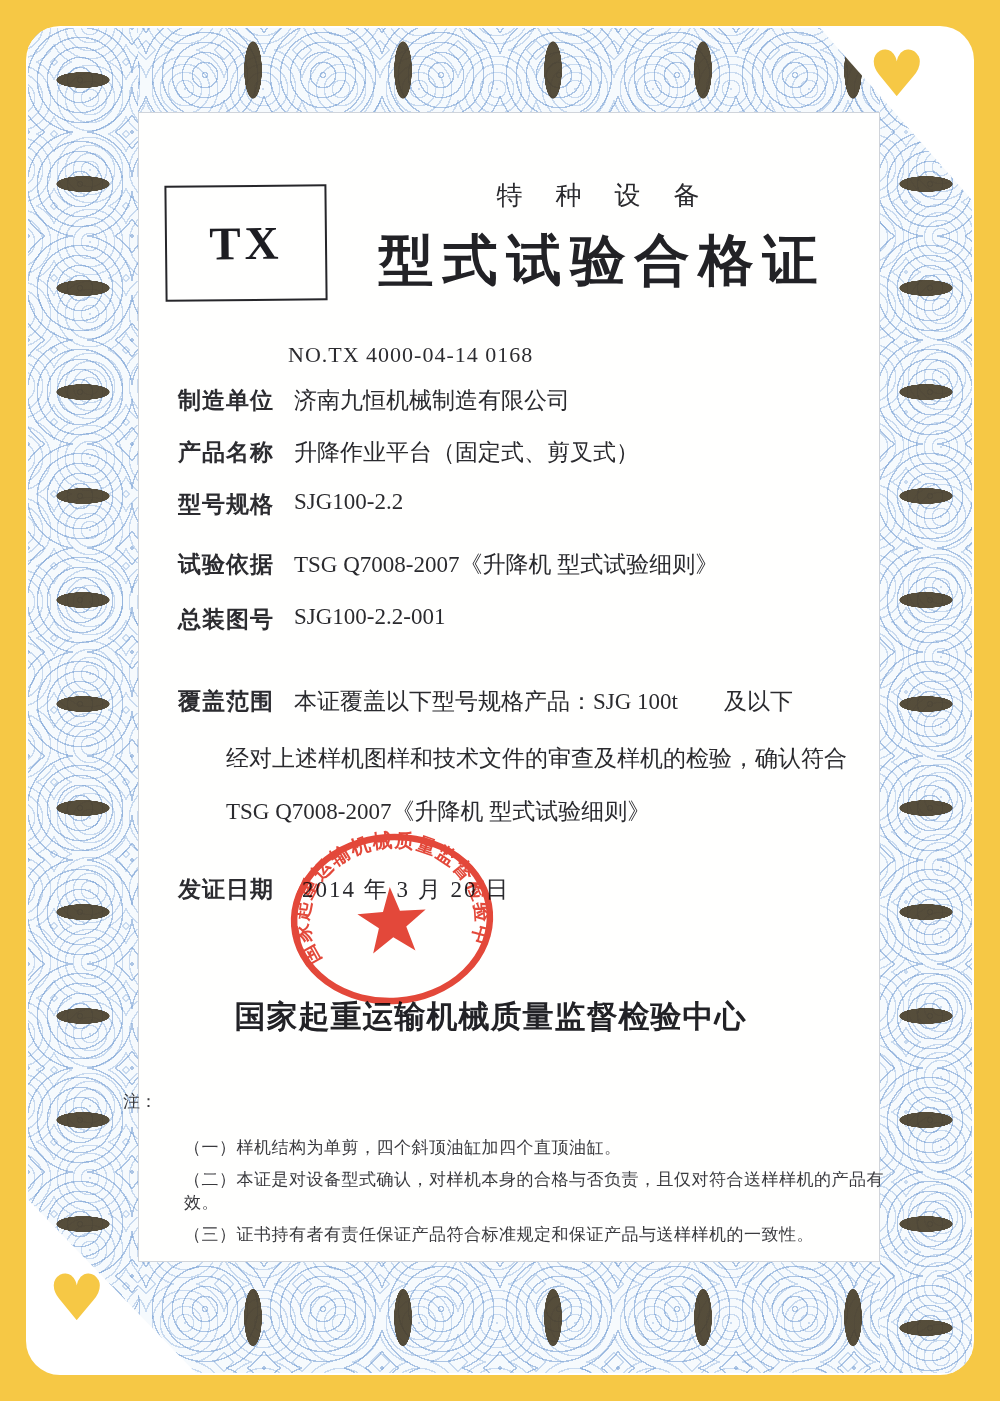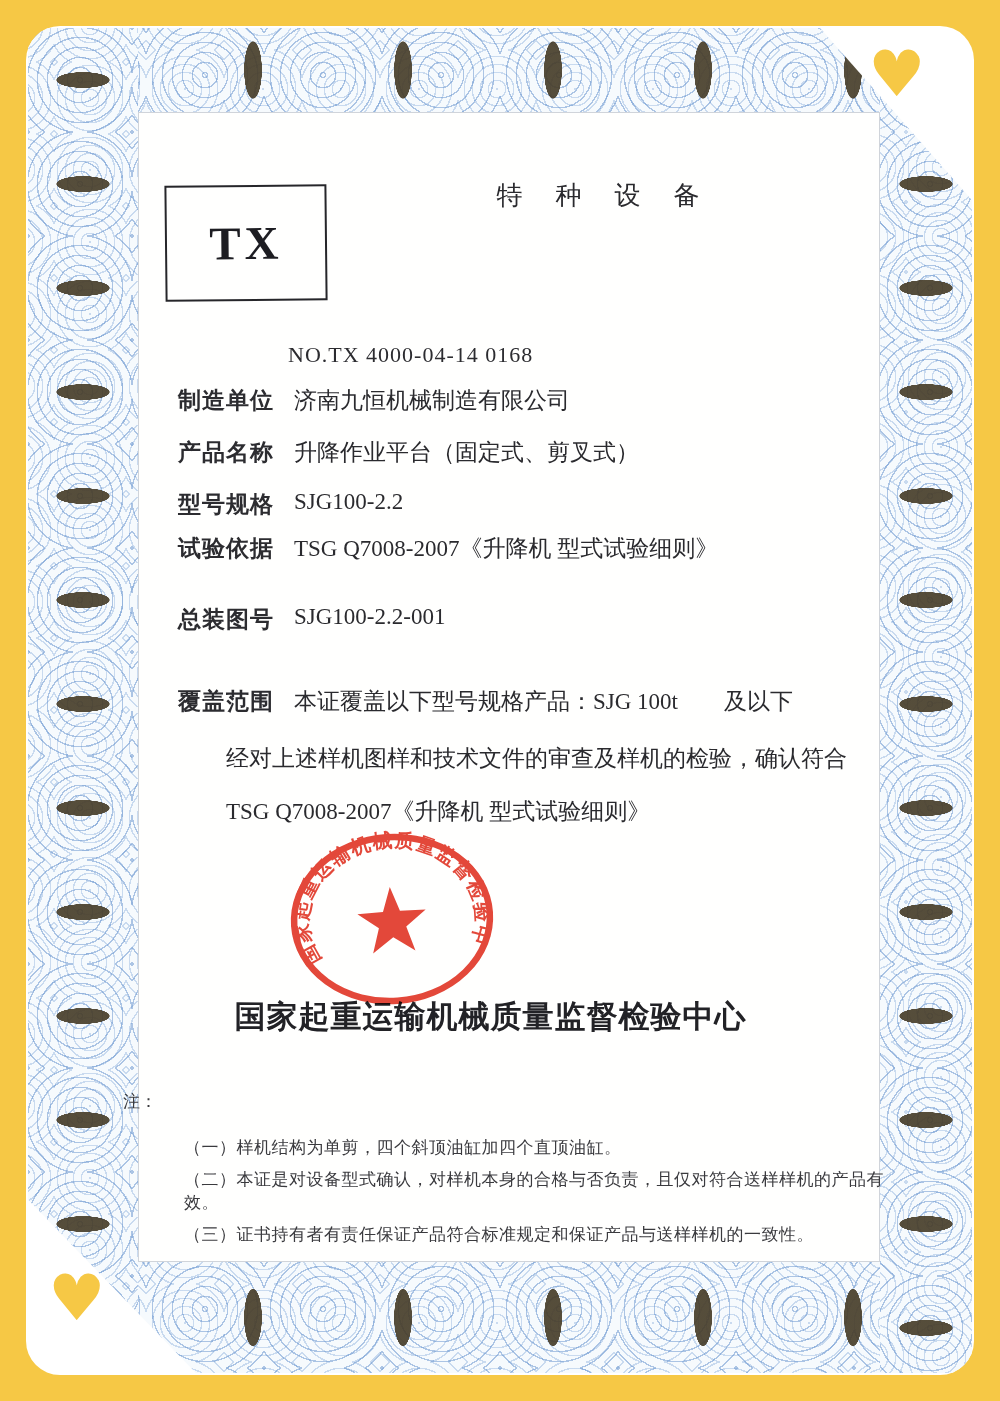--- a/index.html
+++ b/index.html
@@ -35,21 +35,21 @@
   .txbox{left:137px;top:157px;width:158px;height:112px;border:2px solid #26262a;
          display:flex;align-items:center;justify-content:center;transform:rotate(-.6deg);}
   .txbox span{font-size:47px;font-weight:bold;letter-spacing:4px;color:#1d1d22;}
   .titleblock{left:320px;top:150px;width:500px;text-align:center;}
   .supertitle{font-size:26px;letter-spacing:33px;padding-left:33px;color:#2a2a2e;}
   .maintitle{margin-top:11px;font-size:55px;font-weight:600;letter-spacing:9px;padding-left:9px;color:#222226;white-space:nowrap;}
   .noline{left:260px;top:314px;width:500px;text-align:left;font-size:22px;letter-spacing:1px;color:#2c2c30;}
   .frow{left:150px;display:flex;font-size:23px;white-space:nowrap;}
   .flabel{width:96px;letter-spacing:1px;color:#2c2c30;flex:none;font-weight:bold;}
   .fvalue{margin-left:20px;color:#2a2a2e;}
-  .r0{top:357px}.r1{top:409px}.r2{top:461px}.r3{top:505px}.r4{top:576px}.r5{top:658px}
+  .r0{top:357px}.r1{top:409px}.r2{top:461px}.r3{top:521px}.r4{top:576px}.r5{top:658px}
   .stline{left:198px;font-size:23px;white-space:nowrap;color:#2a2a2e;}
   .s0{top:715px}.s1{top:768px}
   .issuerow{top:846px;}
   .issuedate{margin-left:28px;letter-spacing:2px;}
   .seal{left:258px;top:802px;width:212px;height:178px;transform:rotate(-4deg);
         opacity:.9;mix-blend-mode:multiply;z-index:5;}
   .issuer{left:190px;top:968px;width:545px;text-align:center;font-size:31px;font-weight:bold;
           letter-spacing:1px;color:#222226;white-space:nowrap;}
   .noteslabel{left:95px;top:1062px;font-size:17px;color:#3a3a3e;}
   .notesitems{left:156px;top:1108px;width:712px;font-size:17px;color:#3a3a3e;}
@@ -71,20 +71,21 @@
       <div class="gstrip gv gleft"></div>
       <div class="gstrip gv gright"></div>
       <div class="inner"></div>
 
       <div class="abs txbox">
         <span>TX</span>
       </div>
 
       <div class="abs titleblock">
         <div class="supertitle">特种设备</div>
+        <div class="maintitle">型式试验合格证</div>
       </div>
 
       <div class="abs noline">NO.TX 4000-04-14 0168</div>
 
       <div class="abs frow r0">
         <span class="flabel">制造单位</span>
         <span class="fvalue">济南九恒机械制造有限公司</span>
       </div>
       <div class="abs frow r1">
         <span class="flabel">产品名称</span>
@@ -103,20 +104,24 @@
         <span class="fvalue">SJG100-2.2-001</span>
       </div>
       <div class="abs frow r5">
         <span class="flabel">覆盖范围</span>
         <span class="fvalue">本证覆盖以下型号规格产品：SJG 100t　　及以下</span>
       </div>
 
       <div class="abs stline s0">经对上述样机图样和技术文件的审查及样机的检验，确认符合</div>
       <div class="abs stline s1">TSG Q7008-2007《升降机 型式试验细则》</div>
 
+      <div class="abs frow issuerow">
+        <span class="flabel">发证日期</span>
+        <span class="fvalue issuedate">2014 年 3 月 20 日</span>
+      </div>
 
       <svg class="abs seal" viewBox="0 0 212 178" xmlns="http://www.w3.org/2000/svg">
         <ellipse cx="106" cy="89" rx="98" ry="82" fill="none" stroke="#e03424" stroke-width="6.5"></ellipse>
         <polygon fill="#e03424" points="106,57 114.5,81.3 140.2,81.9 119.7,97.4 127.2,122.1 106,107.4 84.8,122.1 92.3,97.4 71.8,81.9 97.5,81.3"></polygon>
         <path id="sealarc" d="M 33.3,125 A 84,72 0 1 1 178.7,125" fill="none"></path>
         <text font-size="19.5" fill="#e03424" letter-spacing="1.5" font-weight="bold" font-family="Liberation Serif, DejaVu Serif, serif">
           <textPath href="#sealarc">国家起重运输机械质量监督检验中心</textPath>
         </text>
       </svg>
 

